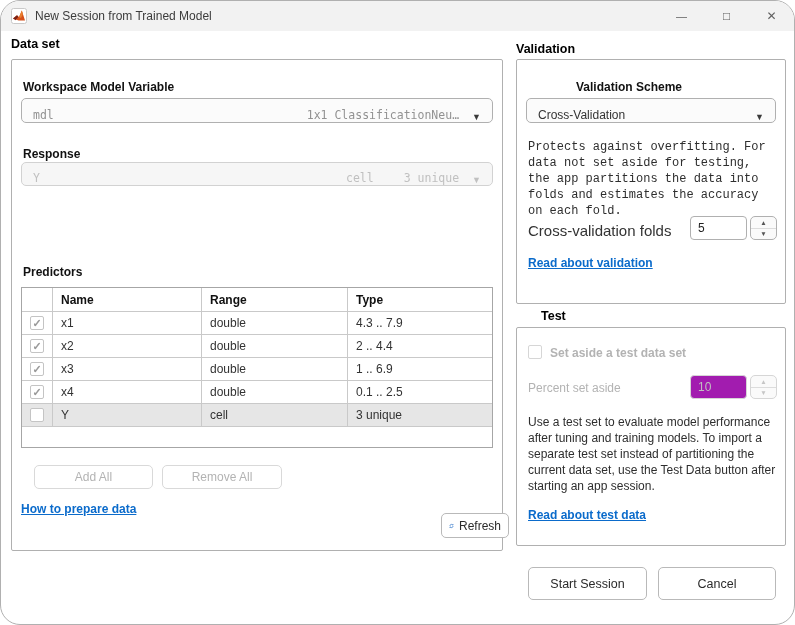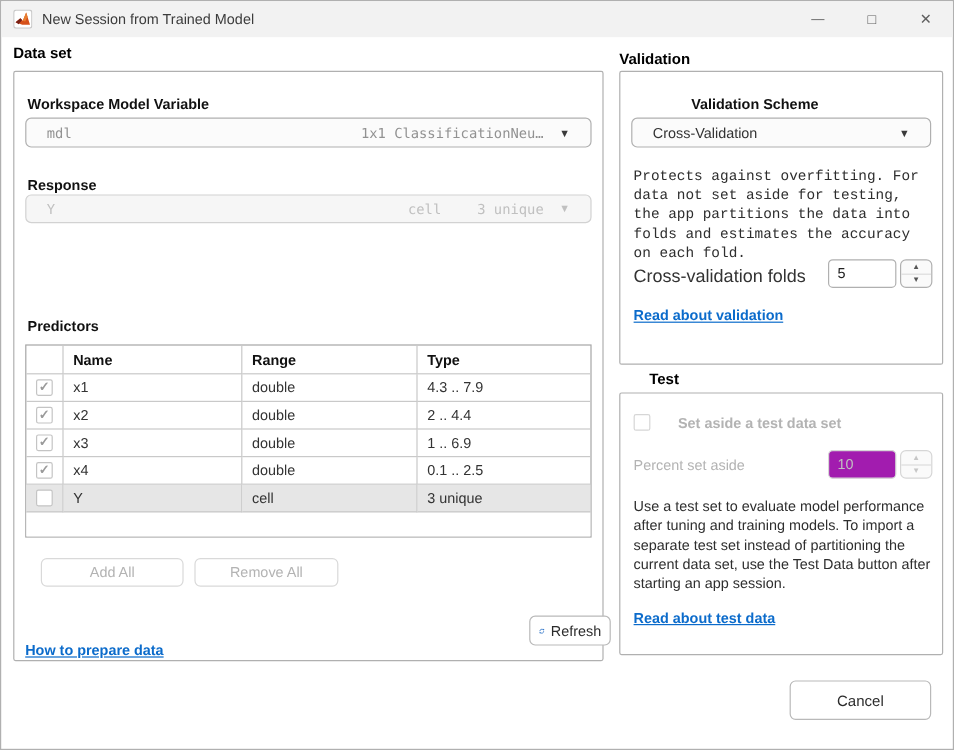--- a/index.html
+++ b/index.html
@@ -1,21 +1,21 @@
 <!DOCTYPE html>
 <html><head>
 <meta charset="utf-8">
 <style>
   * { box-sizing: border-box; margin: 0; padding: 0; }
   html, body { background: #ffffff; }
   body { font-family: "Liberation Sans", sans-serif; }
 
   .window {
     position: relative; width: 795px; height: 625px;
-    background: #ffffff; border: 1px solid #b0b0b0; border-radius: 0;
+    background: #ffffff; border: 1px solid #b0b0b0; border-radius: 20px;
     overflow: hidden;
   }
 
   
   .titlebar {
     position: absolute; left: 0; top: 0; right: 0; height: 30px;
     background: #f2f2f2; display: flex; align-items: center;
   }
   .app-icon { width: 16px; height: 16px; margin: 0 8px 0 10px; flex: 0 0 auto; }
   .title-text { font-size: 12px; color: #3c3c3c; }
@@ -29,21 +29,21 @@
   .abs { position: absolute; }
   .section-label { position: absolute; font-size: 12.5px; font-weight: bold; color: #000; }
   .groupbox { position: absolute; border: 1px solid #b0b0b0; border-radius: 2px; background: #fff; }
   .field-label { position: absolute; font-size: 12px; font-weight: bold; color: #111; }
   .plain-label { position: absolute; font-size: 15px; color: #333; }
   .para { position: absolute; font-size: 12px; color: #2e2e2e; line-height: 1.33; }
   .link { position: absolute; font-size: 12px; font-weight: bold; color: #0b6bcb; text-decoration: underline; cursor: pointer; }
 
   .dd {
     position: absolute; height: 25px; border: 1px solid #b0b0b0; border-radius: 5px;
-    background: #fbfbfb; display: flex; align-items: center; padding: 0 17px; font-size: 12px; color: #333;
+    background: #fbfbfb; display: flex; align-items: flex-end; padding: 0 11px; font-size: 12px; color: #333;
   }
   .mono { font-family: "DejaVu Sans Mono", "Liberation Mono", monospace; font-size: 11.5px; color: #929292; }
   .dd-arrow { font-size: 9px; color: #3a3a3a; margin-left: 13px; }
   .dd.disabled { background: #f6f6f6; border-color: #d2d2d2; }
   .dd.disabled .mono, .dd.disabled .dd-arrow { color: #c0c0c0; }
   .push-right { margin-left: auto; }
   .resp-range { margin-left: 30px; }
 
   .btn {
     position: absolute; border: 1px solid #b9b9b9; border-radius: 5px; background: #fff;
@@ -179,21 +179,21 @@
       <div>Y</div>
       <div>cell</div>
       <div>3 unique</div>
     </div>
     <div class="pempty"></div>
   </div>
 
   <div class="btn disabled" style="left:33px; top:464px; width:119px; height:24px;">Add All</div>
   <div class="btn disabled" style="left:161px; top:464px; width:120px; height:24px;">Remove All</div>
 
-  <div class="link" style="left:20px; top:534px;text-align:center;">How to prepare data</div>
+  <div class="link" style="left:20px; top:501px;text-align:center;">How to prepare data</div>
 
   <div class="btn refresh-btn" style="left:440px; top:512px; width:68px; height:25px;">
     <svg width="14" height="14" viewBox="0 0 16 16">
       <path d="M13.2 8a5.2 5.2 0 0 1-9 3.6" fill="none" stroke="#2e74c9" stroke-width="2.2"></path>
       <path d="M2.8 8a5.2 5.2 0 0 1 9-3.6" fill="none" stroke="#2e74c9" stroke-width="2.2"></path>
       <polygon points="11.2,1.2 11.2,6 15.6,3.6" fill="#2e74c9"></polygon>
       <polygon points="4.8,14.8 4.8,10 0.4,12.4" fill="#2e74c9"></polygon>
     </svg>
     <span>Refresh</span>
   </div>
@@ -215,28 +215,29 @@
     <div class="half up">▲</div>
     <div class="half">▼</div>
   </div>
 
   <div class="link" style="left:527px; top:255px;">Read about validation</div>
 
   <div class="section-label" style="left:515px; top:308px;margin-left:25px;">Test</div>
   <div class="groupbox" style="left:515px; top:326px; width:270px; height:219px;"></div>
 
   <span class="cb abs" style="left:527px; top:344px; border-color:#d6d6d6;"></span>
-  <div class="test-cb-label" style="left:564px; top:345px;">Set aside a test data set</div>
+  <div class="test-cb-label" style="left:549px; top:345px;">Set aside a test data set</div>
 
   <div class="disabled-label" style="left:527px; top:380px;">Percent set aside</div>
   <div class="spin-field disabled" style="left:689px; top:374px;">10</div>
   <div class="spin-btns disabled" style="left:749px; top:374px;">
     <div class="half up">▲</div>
     <div class="half">▼</div>
   </div>
 
   <div class="para" style="left:527px; top:414px; width:252px;">Use a test set to evaluate model performance after tuning and training models. To import a separate test set instead of partitioning the current data set, use the Test Data button after starting an app session.</div>
 
   <div class="link" style="left:527px; top:507px;">Read about test data</div>
 
+  <div class="btn big" style="left:527px; top:566px; width:119px; height:33px;">Start Session</div>
   <div class="btn big" style="left:657px; top:566px; width:118px; height:33px;">Cancel</div>
 
 </div>
 
 </body></html>

